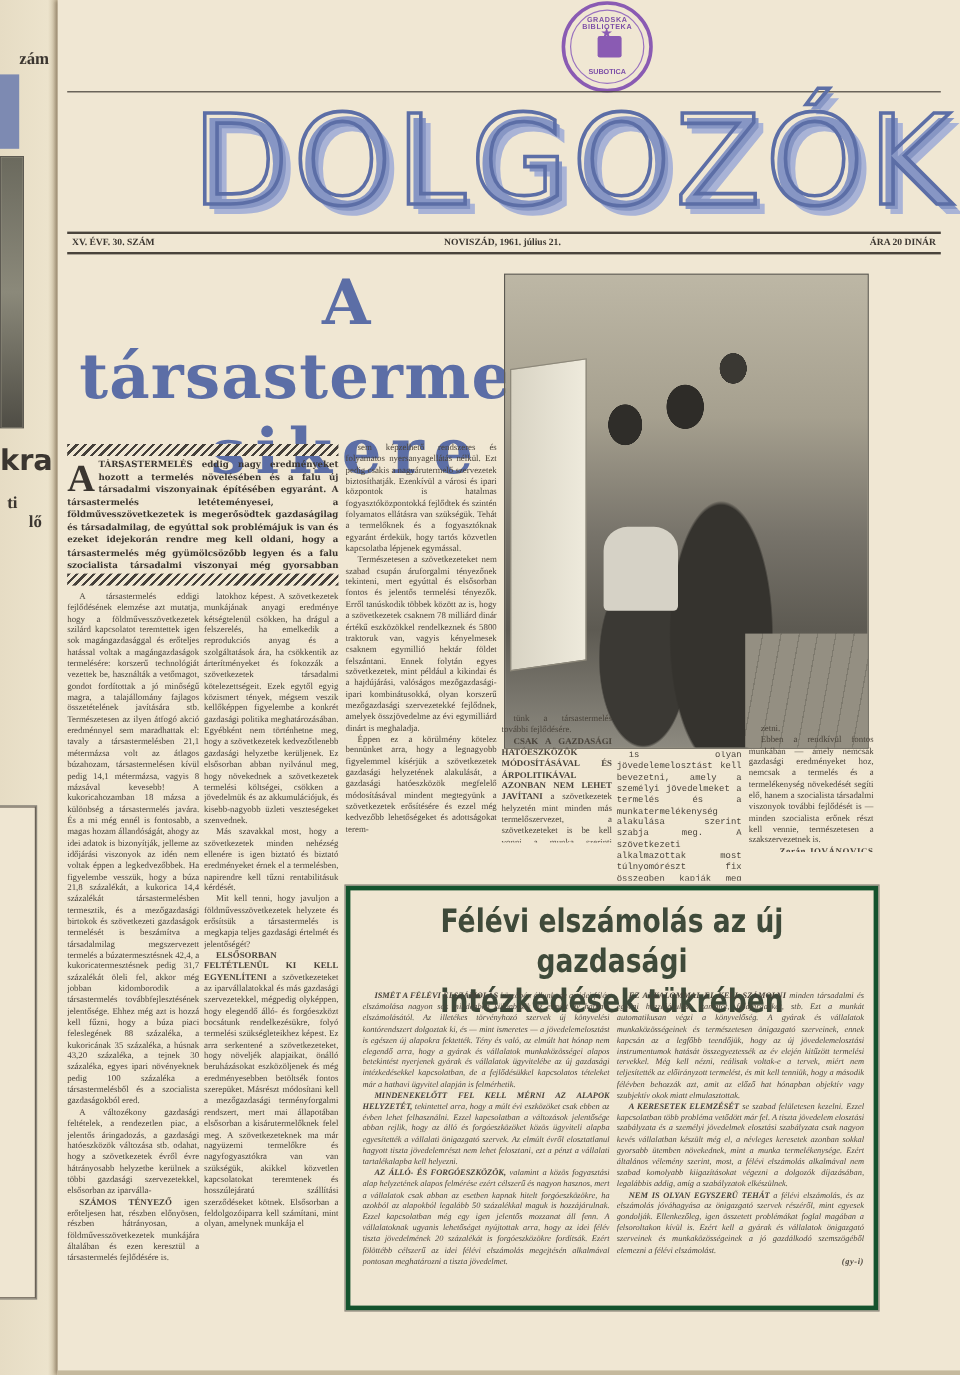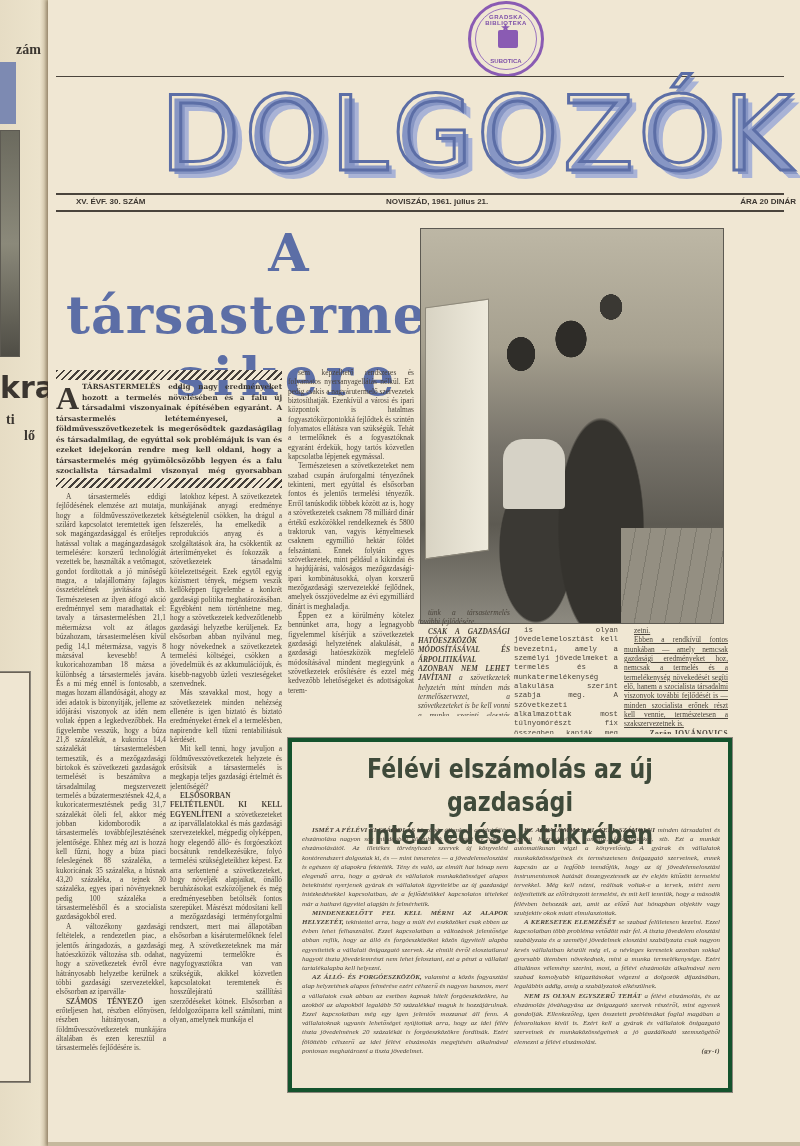--- a/index.html
+++ b/index.html
@@ -38,21 +38,21 @@
     font-family:"DejaVu Sans Mono", monospace; font-weight:bold; font-size:11px; letter-spacing:2px; color:#3a3632;
   }
   .masthead {
     position:absolute; left:28px; top:78px; width:720px; height:112px;
     font-family:"DejaVu Sans", sans-serif; font-weight:normal; font-size:104px; line-height:112px;
     letter-spacing:4px; text-align:right; color:transparent;
     -webkit-text-stroke:3px #5c6ea6; text-shadow:4px 4px 0 #8796c4, 8px 8px 0 #a9b3d6;
   }
   .rule { position:absolute; left:8px; width:728px; height:0; border-top:2px solid #4a443c; }
   .rule.thin { border-top:1px solid #4a443c; }
-  .issue-bar { position:absolute; left:28px; top:197px; width:722px; height:14px; font-family:Liberation Sans, sans-serif; font-weight:bold; font-size:8px; color:#3b3630; }
+  .issue-bar { position:absolute; left:12px; top:197px; width:722px; height:14px; font-family:Liberation Serif, serif; font-weight:bold; font-size:8px; color:#3b3630; }
   .issue-bar .l { position:absolute; left:0; }
   .issue-bar .c { position:absolute; left:310px; }
   .issue-bar .r { position:absolute; right:2px; }
   .headline {
     position:absolute; left:6px; top:222px; width:470px;
     font-family:"DejaVu Serif", serif; font-weight:bold; color:#5c6ea6; text-align:center;
     font-size:52px; line-height:62px; letter-spacing:1px;
   }
   .headline .l2 { letter-spacing:8px; }
   .hatch { position:absolute; height:10px; background:repeating-linear-gradient(135deg,#45403a 0 2px,#f0e7d3 2px 5px); }
@@ -95,21 +95,21 @@
   .signature { font-weight:bold; text-align:right; text-indent:0 !important; letter-spacing:.5px; }
   .footer-line { position:absolute; left:0; top:1142px; width:752px; height:4px; background:#c5b99d; }
 </style>
 </head>
 <body>
 
 <div class="prev-page">
   <div class="frag" style="left:0;top:42px;font-size:14px;margin-left:16px;">zám</div>
   <div class="blue-block"></div>
   <div class="photo"></div>
-  <div class="frag" style="left:0;top:370px;font-size:30px;font-family:'DejaVu Sans',sans-serif;">kra</div>
+  <div class="frag" style="left:0;top:370px;font-size:24px;font-family:'DejaVu Sans',sans-serif;">kra</div>
   <div class="frag" style="left:6px;top:412px;font-size:14px;">ti</div>
   <div class="frag" style="left:24px;top:428px;font-size:14px;">lő</div>
   <div class="boxed"></div>
 </div>
 
 <div class="page">
 
   <div class="stamp">
     <div class="ring"></div>
     <div class="t1">GRADSKA BIBLIOTEKA</div>
@@ -156,28 +156,28 @@
       <p><span>latokhoz képest. A szövetkezetek munkájának anyagi eredménye kétségtelenül csökken, ha drágul a felszerelés, ha emelkedik a reprodukciós anyag és a szolgáltatások ára, ha csökkentik az árterítményeket és fokozzák a szövetkezetek társadalmi kötelezettségeit. Ezek egytől egyig közismert tények, mégsem veszik kellőképpen figyelembe a konkrét gazdasági politika meghatározásában. Egyébként nem történhetne meg, hogy a szövetkezetek kedvezőtlenebb gazdasági helyzetbe kerüljenek. Ez elsősorban abban nyilvánul meg, hogy növekednek a szövetkezetek termelési költségei, csökken a jövedelmük és az akkumulációjuk, és kisebb-nagyobb üzleti veszteségeket szenvednek.</span></p>
       <p><span>Más szavakkal most, hogy a szövetkezetek minden nehézség ellenére is igen biztató és biztató eredményeket érnek el a termelésben, napirendre kell tűzni rentabilitásuk kérdését.</span></p>
       <p><span>Mit kell tenni, hogy javuljon a földművesszövetkezetek helyzete és erősítsük a társastermelés is megkapja teljes gazdasági értelmét és jelentőségét?</span></p>
       <p><span class="caps">ELSŐSORBAN FELTÉTLENÜL KI KELL EGYENLÍTENI</span> <span>a szövetkezeteket az iparvállalatokkal és más gazdasági szervezetekkel, mégpedig olyképpen, hogy elegendő álló- és forgóeszközt bocsátunk rendelkezésükre, folyó termelési szükségleteikhez képest. Ez arra serkentené a szövetkezeteket, hogy növeljék alapjaikat, önálló beruházásokat eszközöljenek és még eredményesebben betöltsék fontos szerepüket. Másrészt módosítani kell a mezőgazdasági terményforgalmi rendszert, mert mai állapotában elsősorban a kisárutermelőknek felel meg. A szövetkezeteknek ma már nagyüzemi termelőkre és nagyfogyasztókra van van szükségük, akikkel közvetlen kapcsolatokat teremtenek és hosszúlejáratú szállítási szerződéseket kötnek. Elsősorban a feldolgozóiparra kell számítani, mint olyan, amelynek munkája el</span></p>
     </div>
   <div class="col" style="left:240px;top:368px;width:126px;height:364px;">
       <p><span>sem képzelhető rendszeres és folyamatos nyersanyagellátás nélkül. Ezt pedig csakis a nagyárutermelő szervezetek biztosíthatják. Ezenkívül a városi és ipari központok is hatalmas fogyasztóközpontokká fejlődtek és szintén folyamatos ellátásra van szükségük. Tehát a termelőknek és a fogyasztóknak egyaránt érdekük, hogy tartós közvetlen kapcsolatba lépjenek egymással.</span></p>
       <p><span>Természetesen a szövetkezeteket nem szabad csupán áruforgalmi tényezőnek tekinteni, mert egyúttal és elsősorban fontos és jelentős termelési tényezők. Erről tanúskodik többek között az is, hogy a szövetkezetek csaknem 78 milliárd dinár értékű eszközökkel rendelkeznek és 5800 traktoruk van, vagyis kényelmesek csaknem egymillió hektár földet felszántani. Ennek folytán egyes szövetkezetek, mint például a kikindai és a hajdújárási, valóságos mezőgazdasági-ipari kombinátusokká, olyan korszerű mezőgazdasági szervezetekké fejlődnek, amelyek összjövedelme az évi egymilliárd dinárt is meghaladja.</span></p>
       <p><span>Éppen ez a körülmény kötelez bennünket arra, hogy a legnagyobb figyelemmel kísérjük a szövetkezetek gazdasági helyzetének alakulását, a gazdasági hatóeszközök megfelelő módosításával mindent megtegyünk a szövetkezetek erősítésére és ezzel még kedvezőbb lehetőségeket és adottságokat terem-</span></p>
     </div>
-  <div class="col" style="left:370px;top:608px;width:92px;height:108px;font-style:italic;">
+  <div class="col" style="left:370px;top:594px;width:92px;height:108px;">
       <p><span>tünk a társastermelés további fejlődésére.</span></p>
       <p><span class="caps">CSAK A GAZDASÁGI HATÓESZKÖZÖK MÓDOSÍTÁSÁVAL ÉS ÁRPOLITIKÁVAL azonban nem lehet javítani</span> <span>a szövetkezetek helyzetén mint minden más termelőszervezet, a szövetkezeteket is be kell vonni a munka szerinti elosztás egységes rendszerébe. Más szavakkal, a szövetkezetekben</span></p>
     </div>
   <div class="col" style="left:466px;top:626px;width:104px;height:108px;font-family:Liberation Mono, monospace;">
       <p><span>is olyan jövedelemelosztást kell bevezetni, amely a személyi jövedelmeket a termelés és a munkatermelékenység alakulása szerint szabja meg. A szövetkezeti alkalmazottak most túlnyomórészt fix összegben kapják meg keresetüket, vagyis munkaadójuk szerint fizetik őket. Ebből a szempontból döntő fordulat szükséges, serkentőbb javadalmazási módokat kell beve-</span></p>
     </div>
-  <div class="col" style="left:576px;top:626px;width:104px;height:108px;text-decoration:underline;">
+  <div class="col" style="left:576px;top:602px;width:104px;height:108px;">
       <p><span>zetni.</span></p>
       <p><span>Ebben a rendkívül fontos munkában — amely nemcsak gazdasági eredményeket hoz, nemcsak a termelés és a termelékenység növekedését segíti elő, hanem a szocialista társadalmi viszonyok további fejlődését is — minden szocialista erőnek részt kell vennie, természetesen a szakszervezetnek is.</span></p>
       <p class="signature"><span>Zorán JOVÁNOVICS</span></p>
     </div>
 
   <div class="boxed">
     <div class="hl">
       <div>Félévi elszámolás az új gazdasági</div>
       <div>intézkedések tükrében</div>
     </div>

